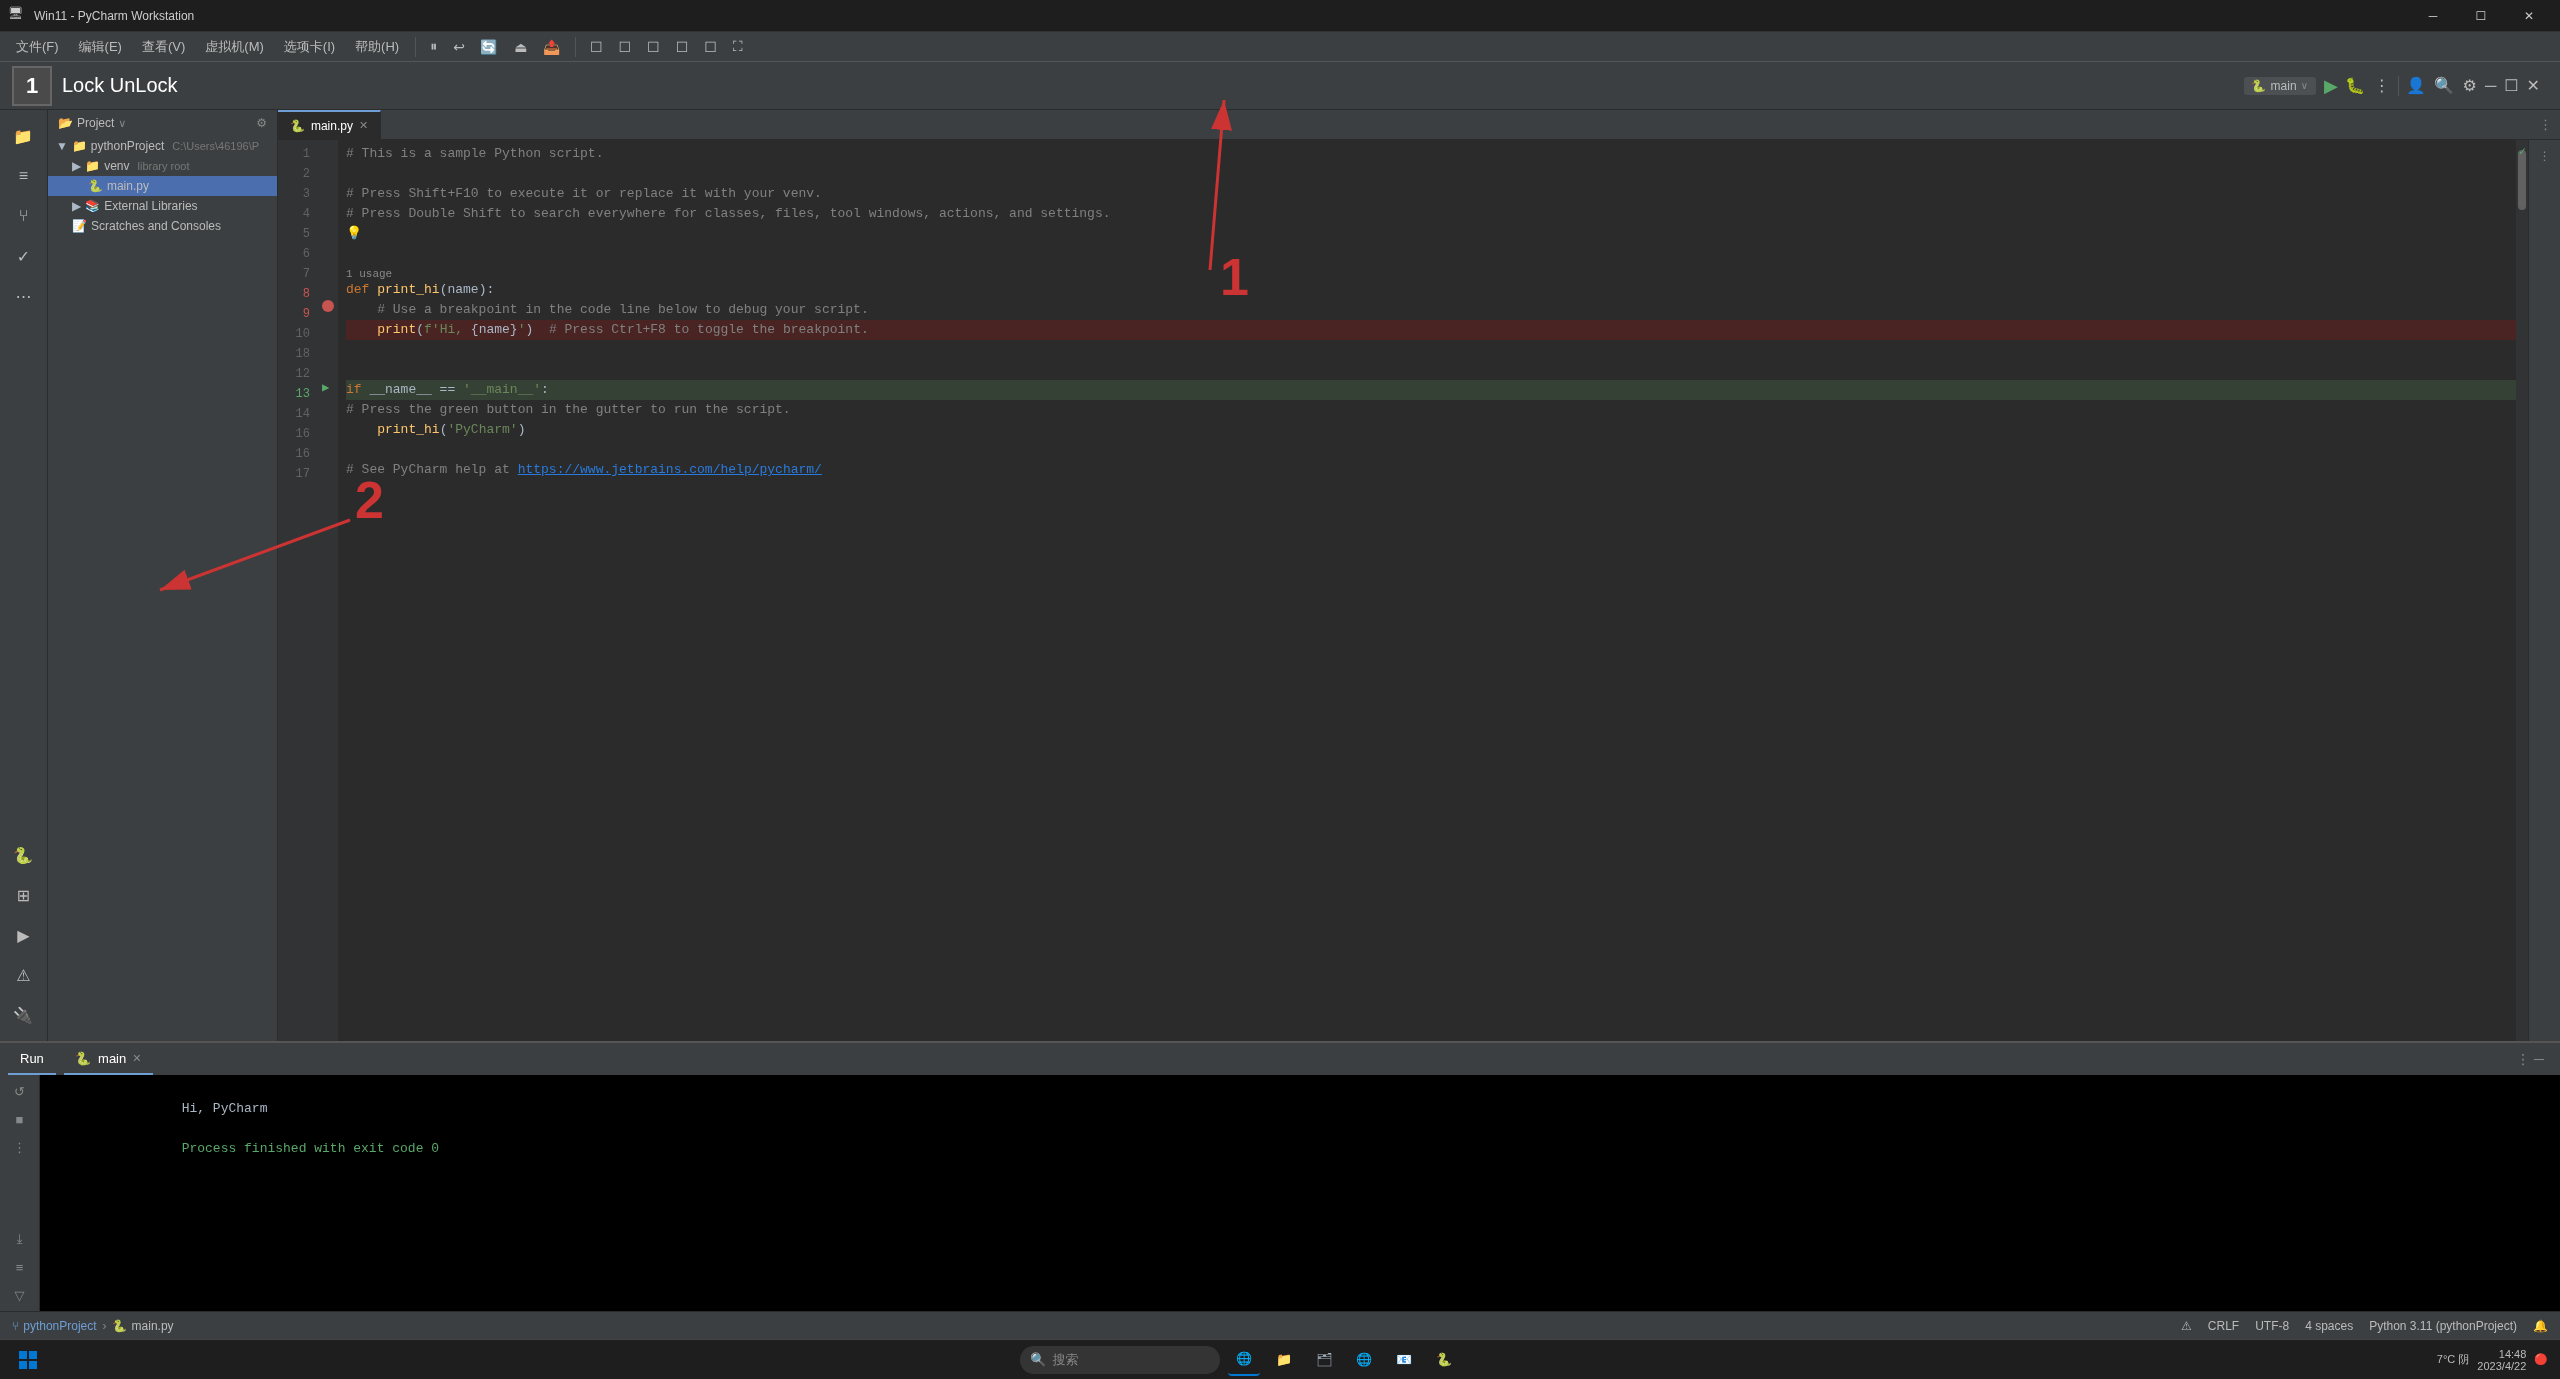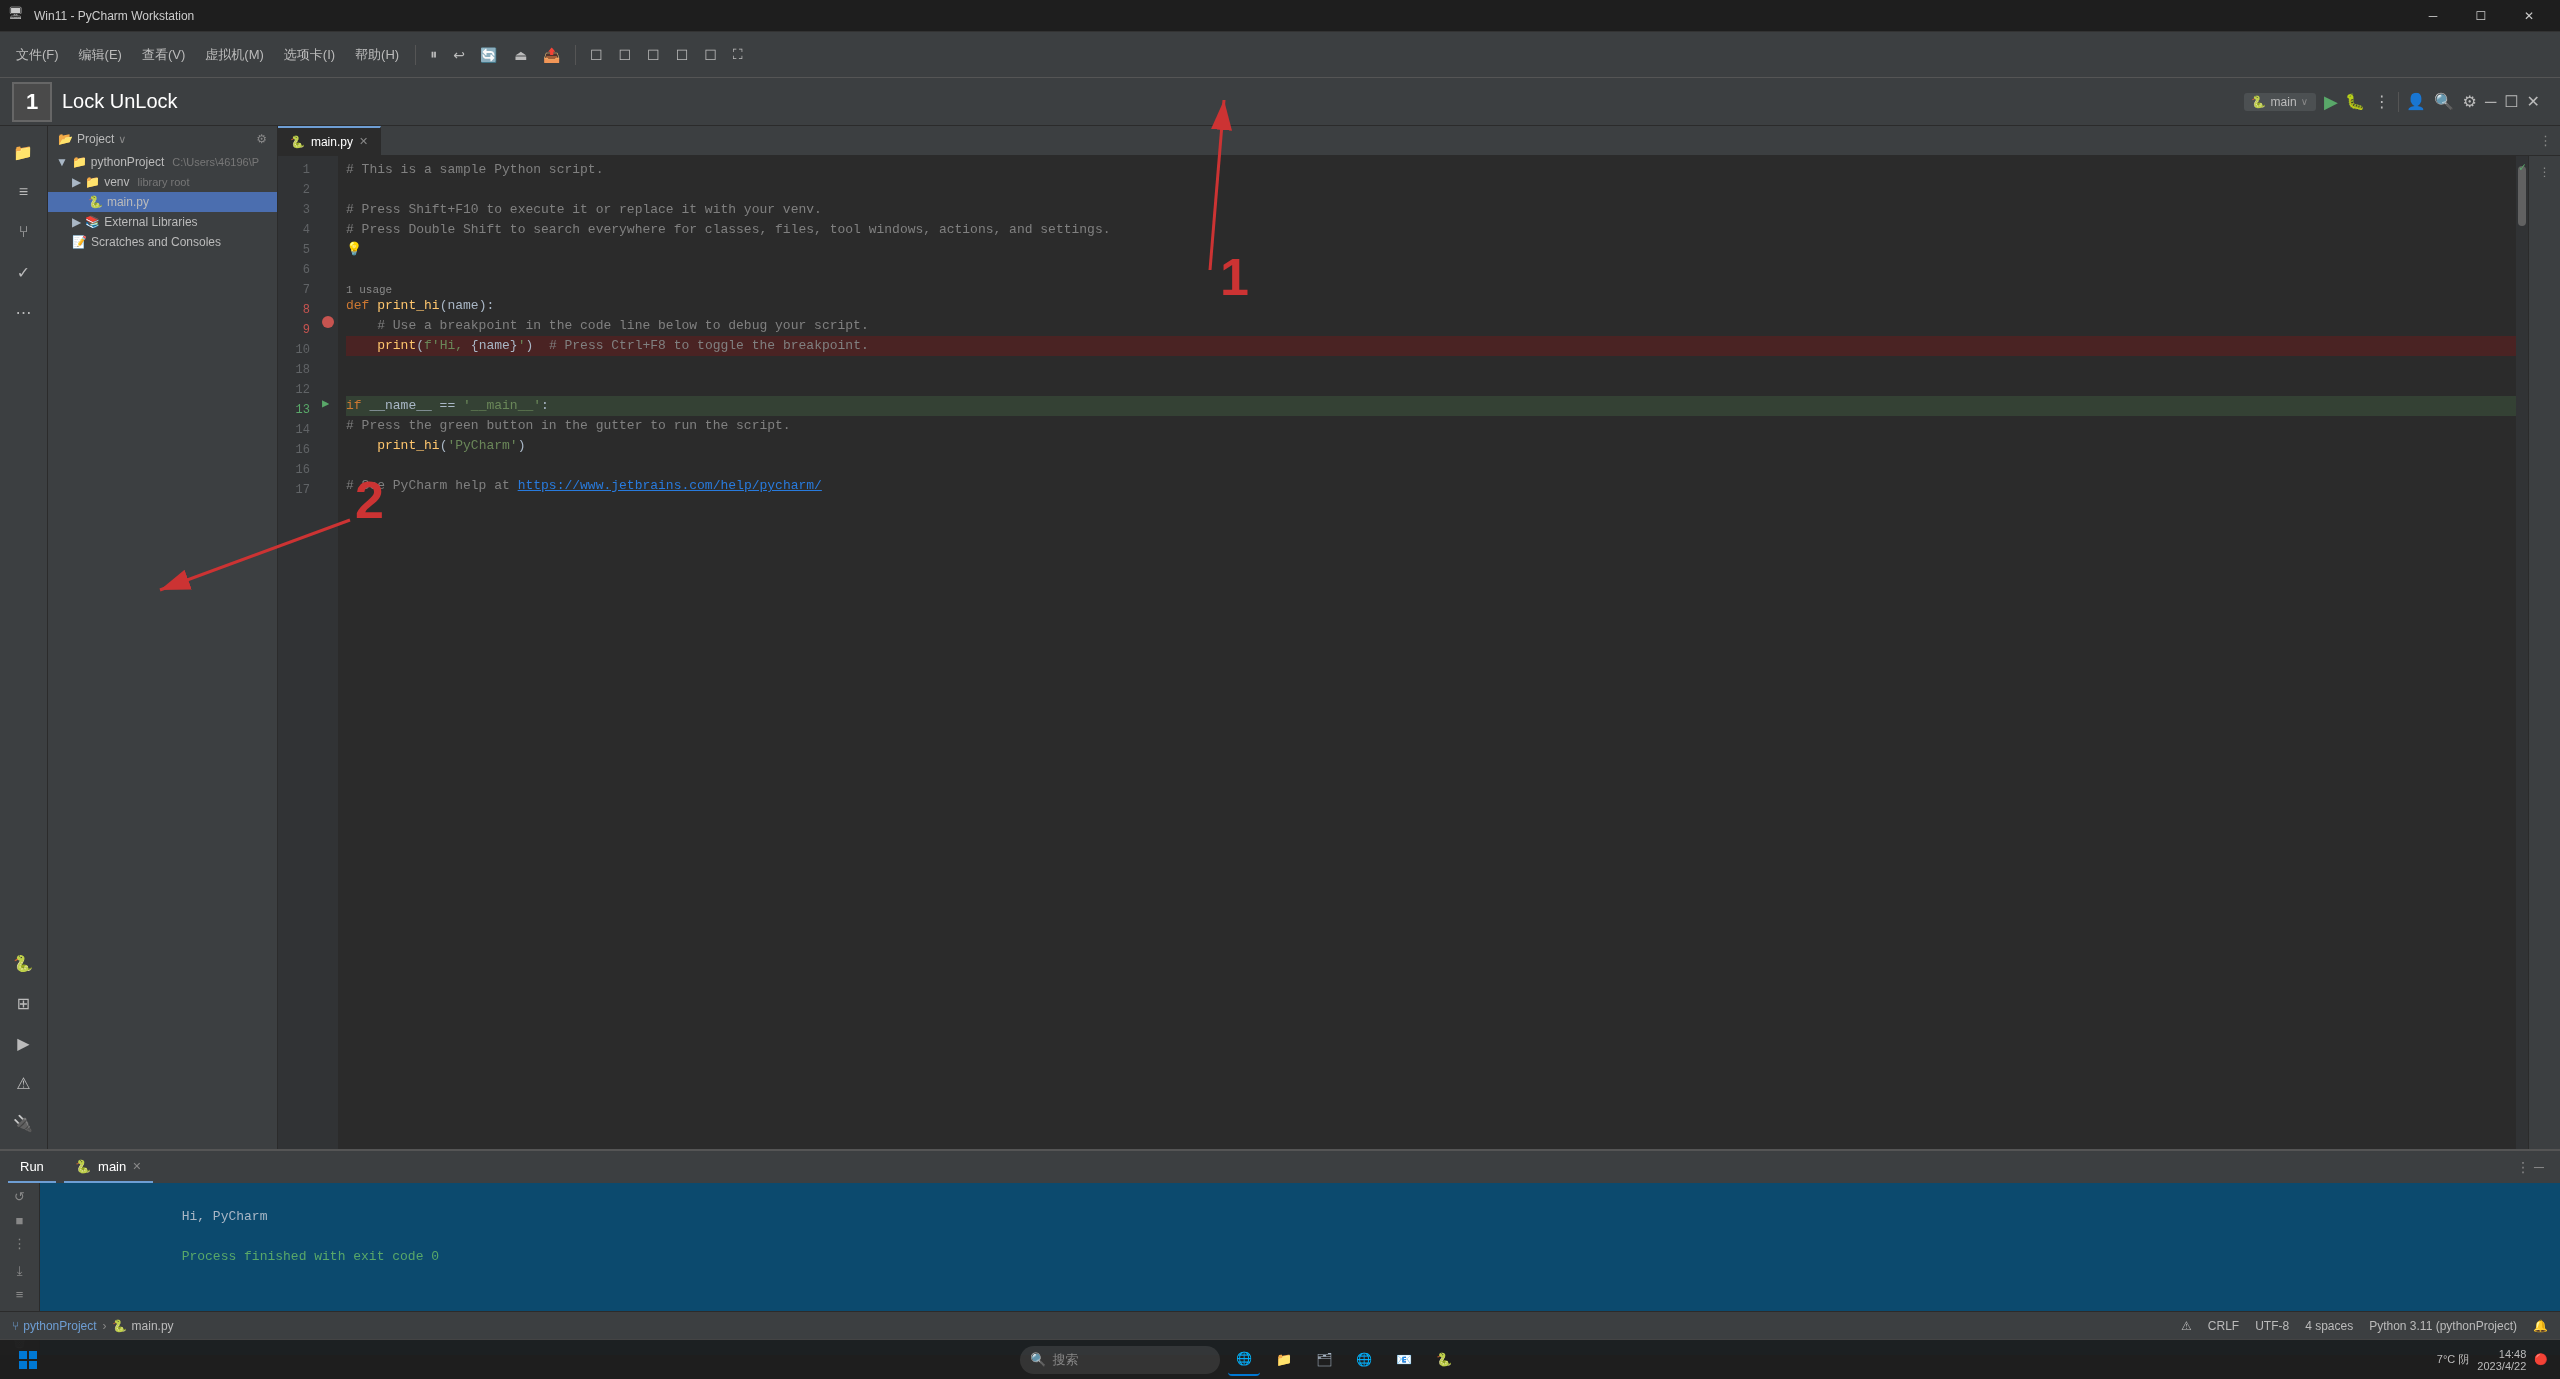--- a/index.html
+++ b/index.html
@@ -16,21 +16,21 @@
       font-size: 12px;
       border-bottom: 1px solid #333;
     }
     .win-titlebar .win-icon { width: 20px; height: 20px; margin-right: 6px; }
     .win-controls { display: flex; gap: 2px; }
     .win-btn { width: 46px; height: 32px; display: flex; align-items: center; justify-content: center; cursor: pointer; font-size: 12px; }
 
     
     .menu-bar {
       background: #3c3f41;
-      height: 46px;
+      height: 30px;
       display: flex;
       align-items: center;
       padding: 0 8px;
       gap: 4px;
       border-bottom: 1px solid #555;
     }
     .menu-item { padding: 4px 8px; cursor: pointer; font-size: 13px; color: #bbb; border-radius: 3px; }
     .menu-sep { width: 1px; height: 20px; background: #555; margin: 0 4px; }
     .toolbar-btn { padding: 2px 6px; cursor: pointer; color: #bbb; border-radius: 3px; font-size: 14px; }
 
@@ -177,22 +177,22 @@
       gap: 4px;
     }
     .right-toolbar-btn {
       width: 24px; height: 24px;
       display: flex; align-items: center; justify-content: center;
       cursor: pointer; color: #888; font-size: 12px;
     }
 
     
     .run-panel {
-      height: 206px;
-      background: #0c4a6e;
+      height: 298px;
+      background: #000000;
       border-top: 2px solid #555;
       display: flex;
       flex-direction: column;
     }
     .run-panel-tabs {
       background: #3c3f41;
       height: 32px;
       display: flex;
       align-items: center;
       padding: 0 8px;

